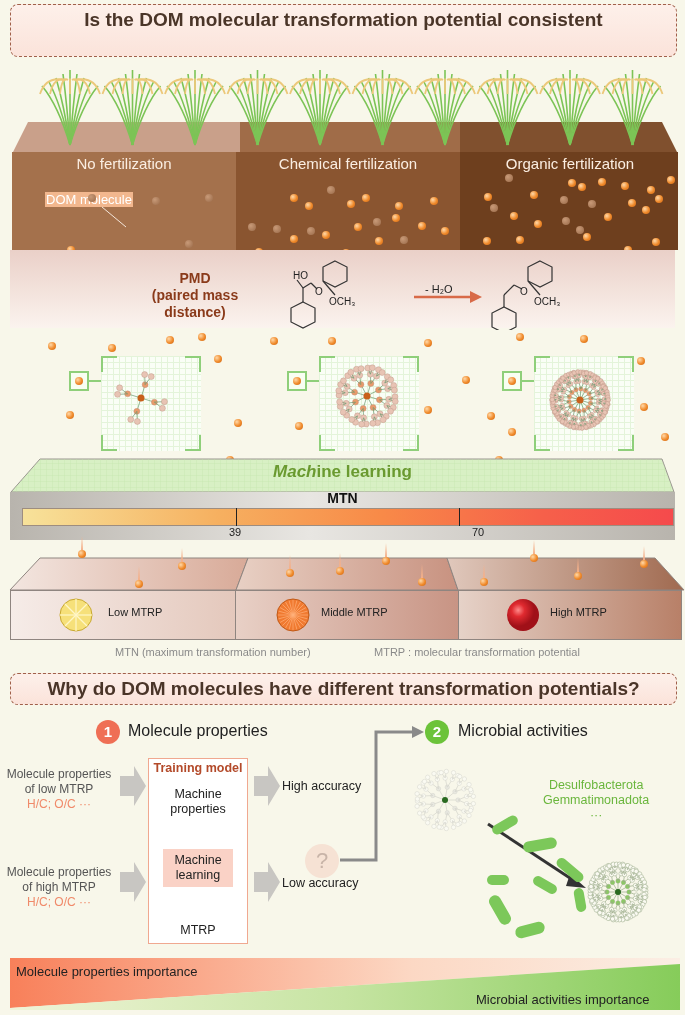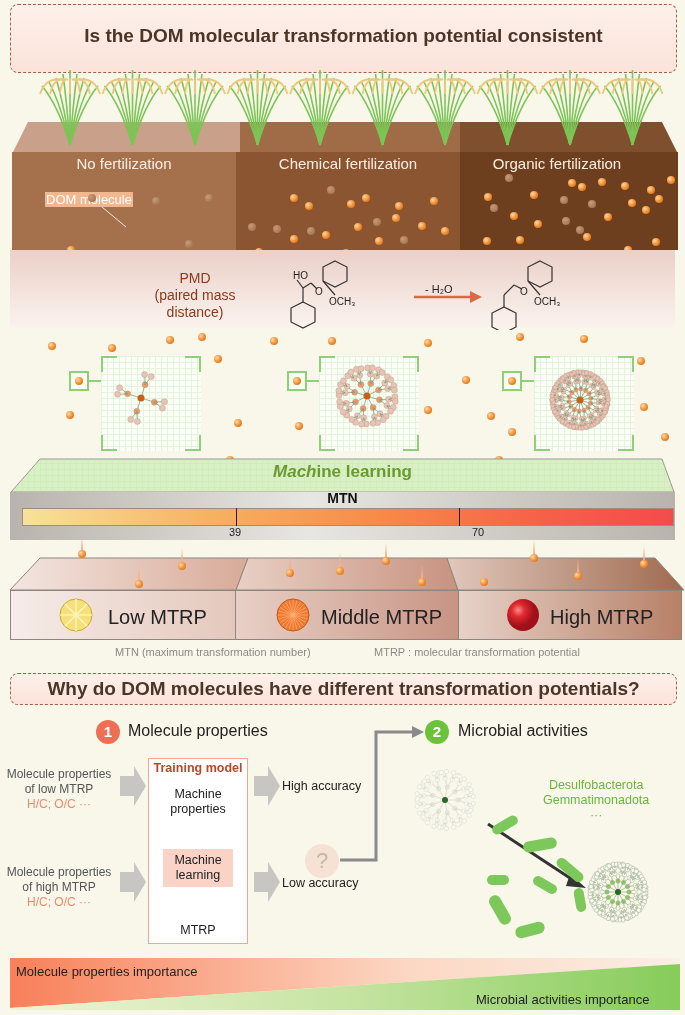--- a/index.html
+++ b/index.html
@@ -1,34 +1,34 @@
 <!DOCTYPE html>
 <html><head>
 <meta charset="utf-8">
 <style>
   html,body{margin:0;padding:0;}
   body{width:685px;height:1015px;background:#f8f7ea;position:relative;overflow:hidden;font-family:"Liberation Sans",sans-serif;}
   .abs{position:absolute;}
   .qbox{position:absolute;left:10px;width:665px;border:1.5px dashed #a0604a;border-radius:8px;background:linear-gradient(to bottom,#fdf0ea,#fbe3da);color:#4a3528;font-weight:bold;text-align:center;}
-  #q1{top:4px;height:47px;font-size:19px;line-height:21px;padding-top:20px;}
+  #q1{top:4px;height:47px;font-size:19px;line-height:21px;padding-top:4px;}
   #q2{top:673px;height:30px;font-size:19px;line-height:30px;}
   .soil{position:absolute;top:152px;height:98px;}
   .soil-label{position:absolute;top:155px;color:#fbeee2;font-size:15px;text-align:center;}
   .dot{position:absolute;width:8px;height:8px;border-radius:50%;background:radial-gradient(circle at 35% 35%,#ffd8a8,#f08a2a 55%,#c8651a);}
   .dot.dim{background:radial-gradient(circle at 35% 35%,#c89a78,#9a6a48);}
   .pmd-band{position:absolute;top:250px;left:10px;width:665px;height:78px;background:linear-gradient(to bottom,#ead0c8,#fbf3ee);}
   .net-box{position:absolute;top:356px;width:100px;height:95px;background:#f4fbef;border:0;}
   .net-box .c{position:absolute;width:14px;height:14px;border-color:#8fcf7a;border-style:solid;}
   .ml-deck{position:absolute;top:457px;left:10px;width:665px;height:36px;}
   .mtn-bar{position:absolute;top:492px;left:10px;width:665px;height:48px;background:linear-gradient(to right,#b8b4ad,#e8e6e2 45%,#b8b4ad);}
   .grad-bar{position:absolute;top:508px;left:22px;width:650px;height:16px;background:linear-gradient(to right,#f7e29a,#f6b060 30%,#f88a48 55%,#f6604a 80%,#f54a4c);border:1px solid #9d8d80;}
   .tick{position:absolute;top:508px;width:1px;height:18px;background:#222;}
   .ticklbl{position:absolute;top:526px;font-size:11px;color:#222;}
   .tray{position:absolute;top:590px;height:50px;border:1px solid #8f8580;box-sizing:border-box;}
-  .tray-lbl{position:absolute;top:606px;font-size:20px;color:#222;}
+  .tray-lbl{position:absolute;top:606px;font-size:11px;color:#222;}
   .foot{position:absolute;top:646px;font-size:11px;color:#8a8a8a;}
   .num-badge{position:absolute;width:24px;height:24px;border-radius:50%;color:#fff;font-weight:bold;font-size:15px;text-align:center;line-height:24px;}
   .sec-title{position:absolute;font-size:16px;color:#222;}
   .leftlbl{position:absolute;left:0;width:118px;font-size:12px;color:#555;text-align:center;line-height:15px;}
   .hc{color:#f08a6a;}
   .train{position:absolute;left:148px;top:758px;width:100px;height:186px;background:#fff;border:1.5px solid #f0a890;box-sizing:border-box;}
   .train-title{position:absolute;left:0;top:2px;width:100%;text-align:center;font-weight:bold;font-size:12.5px;color:#b34a2a;}
   .train-txt{position:absolute;left:0;width:100%;text-align:center;font-size:12.5px;color:#222;line-height:15px;}
   .ml-pink{position:absolute;left:14px;top:90px;width:70px;height:38px;background:#fad2c6;}
   .acc{position:absolute;font-size:12.5px;color:#222;}
@@ -229,21 +229,21 @@
       <path d="M638.5 20 Q656.5 16 662.5 34" stroke="#ecc87a" stroke-width="1.8" fill="none"></path>
     </g>
   </svg>
 
 <div class="soil" style="left:12px;width:224px;background:#a4714c;"></div>
 <div class="soil" style="left:236px;width:224px;background:#8a5530;"></div>
 <div class="soil" style="left:460px;width:218px;background:#6e3f1e;"></div>
 
 <div class="soil-label" style="left:12px;width:224px;">No fertilization</div>
 <div class="soil-label" style="left:236px;width:224px;">Chemical fertilization</div>
-<div class="soil-label" style="left:447px;width:220px;">Organic fertilization</div>
+<div class="soil-label" style="left:460px;width:220px;">Organic fertilization</div>
 
 <div class="abs" style="left:45px;top:192px;background:#f2b78e;color:#fff;font-size:13px;padding:0 1px;">DOM molecule</div>
 <svg class="abs" style="left:100px;top:205px;" width="30" height="25">
     <line x1="2" y1="2" x2="26" y2="22" stroke="#f4e6da" stroke-width="1"></line>
   </svg>
 
 <div id="soil-dots">
     <div class="dot dim" style="left: 88px; top: 194px;"></div>
     <div class="dot dim" style="left: 152px; top: 197px;"></div>
     <div class="dot dim" style="left: 205px; top: 194px;"></div>
@@ -301,21 +301,21 @@
     <div class="dot" style="left: 583px; top: 233px;"></div>
     <div class="dot" style="left: 624px; top: 246px;"></div>
     <div class="dot" style="left: 652px; top: 238px;"></div>
     <div class="dot" style="left: 520px; top: 250px;"></div>
     <div class="dot dim" style="left: 555px; top: 252px;"></div>
     <div class="dot" style="left: 607px; top: 254px;"></div>
     <div class="dot" style="left: 628px; top: 260px;"></div>
   </div>
 
 <div class="pmd-band"></div>
-<div class="abs" style="left:130px;top:270px;width:130px;text-align:center;font-weight:normal;color:#8a3a1a;font-size:14px;line-height:17px;">
+<div class="abs" style="left:130px;top:270px;width:130px;text-align:center;font-weight:bold;color:#8a3a1a;font-size:14px;line-height:17px;">
   <div>PMD</div>
   <div>(paired mass distance)</div>
 </div>
 
 <svg class="abs" style="left:285px;top:255px;" width="120" height="75">
   <g stroke="#333" stroke-width="1.2" fill="none">
     <polygon points="50,6 62,12 62,26 50,32 38,26 38,12"></polygon>
     <polygon points="18,47 30,53 30,67 18,73 6,67 6,53"></polygon>
     <line x1="18" y1="47" x2="18" y2="33"></line>
     <line x1="18" y1="33" x2="26" y2="28"></line>

